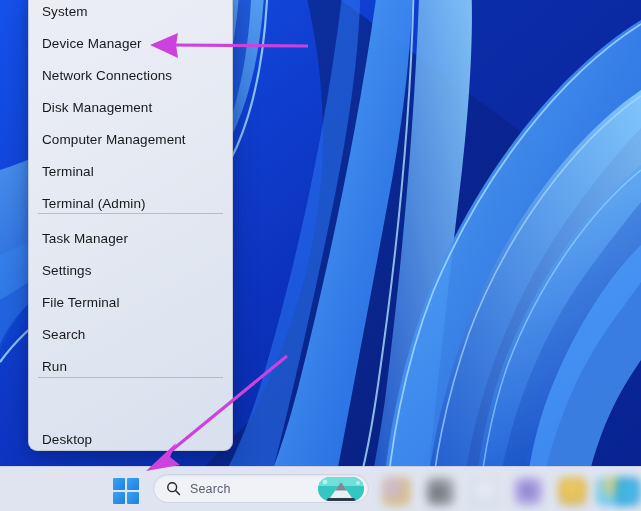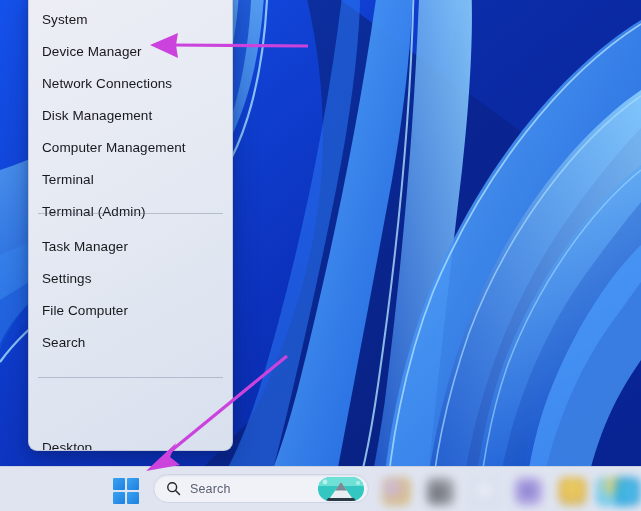--- a/index.html
+++ b/index.html
@@ -19,21 +19,21 @@
   .menu{
     position:absolute;left:28px;top:-8px;width:203px;height:458px;
     background:linear-gradient(150deg,#eceef4 0%,#e6eaf3 38%,#dfe5f0 70%,#d9e0ee 100%);
     border-bottom-left-radius:9px;border-bottom-right-radius:9px;
     border:1px solid rgba(160,170,195,.55);border-top:none;
     box-shadow:0 8px 26px rgba(10,25,80,.34), 0 2px 8px rgba(10,25,80,.2);
     overflow:hidden;
   }
   .mi{
     position:absolute;left:0;width:203px;height:30px;
-    display:flex;align-items:center;
+    display:flex;align-items:flex-start;
     padding:0 6px 0 13px;box-sizing:border-box;
     font-size:13.5px;color:#17181c;letter-spacing:.1px;
     white-space:nowrap;
   }
   .mi .lbl{flex:1 1 auto;}
   .mi .chev{font-size:12px;color:#4c4f57;line-height:1;margin-right:2px;}
   .sep{position:absolute;left:9px;width:185px;height:1px;background:rgba(120,130,155,.42);}
 
   
   .taskbar{
@@ -153,24 +153,27 @@
 
     <div class="sep" style="top:221px"></div>
 
     <div class="mi" style="top:239px">
         <span class="lbl">Task Manager</span>
       </div>
     <div class="mi" style="top:271px">
         <span class="lbl">Settings</span>
       </div>
     <div class="mi" style="top:303px">
-        <span class="lbl">File Computer</span>
+        <span class="lbl">File Terminal</span>
       </div>
     <div class="mi" style="top:335px">
         <span class="lbl">Search</span>
+      </div>
+    <div class="mi" style="top:367px">
+        <span class="lbl">Run</span>
       </div>
 
     <div class="sep" style="top:385px"></div>
 
     <div class="mi" style="top:440px">
         <span class="lbl">Desktop</span>
       </div>
   </div>
 
   <div class="taskbar"></div>

